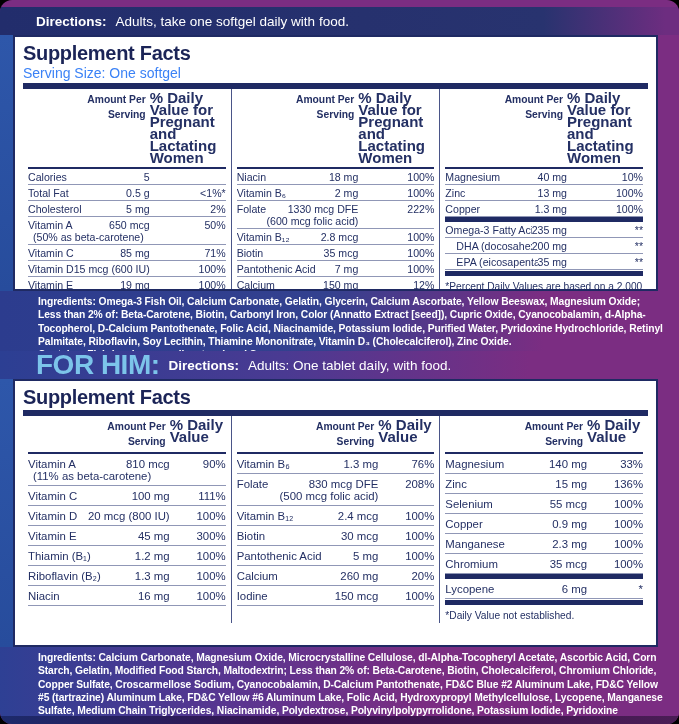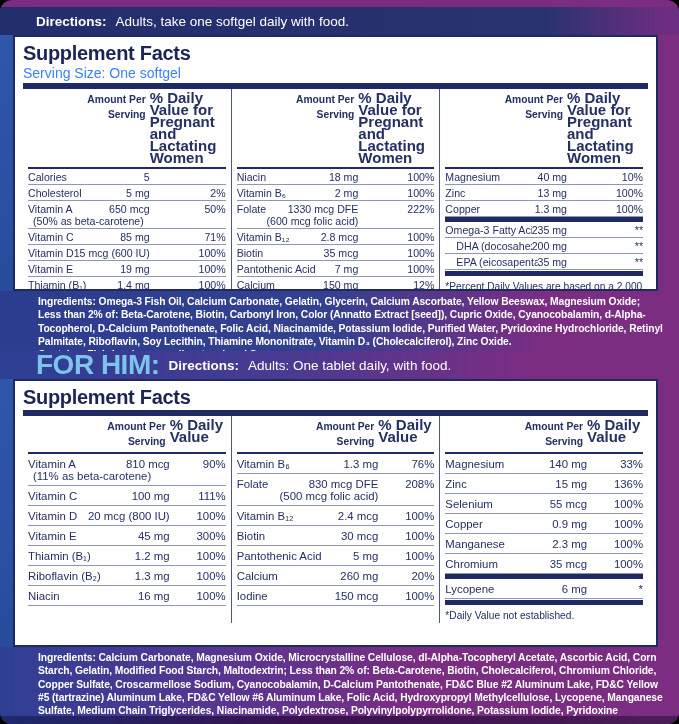--- a/index.html
+++ b/index.html
@@ -97,20 +97,28 @@
           <div class="row">
                 <div class="l1">
                   <span class="nm">Calories</span>
                   <span class="amt">5</span>
                   <span class="dv"></span>
                 </div>
 
               </div>
               <div class="row">
                 <div class="l1">
+                  <span class="nm">Total Fat</span>
+                  <span class="amt">0.5 g</span>
+                  <span class="dv">&lt;1%*</span>
+                </div>
+
+              </div>
+              <div class="row">
+                <div class="l1">
                   <span class="nm">Cholesterol</span>
                   <span class="amt">5 mg</span>
                   <span class="dv">2%</span>
                 </div>
 
               </div>
               <div class="row">
                 <div class="l1">
                   <span class="nm">Vitamin A</span>
                   <span class="amt">650 mcg</span>

